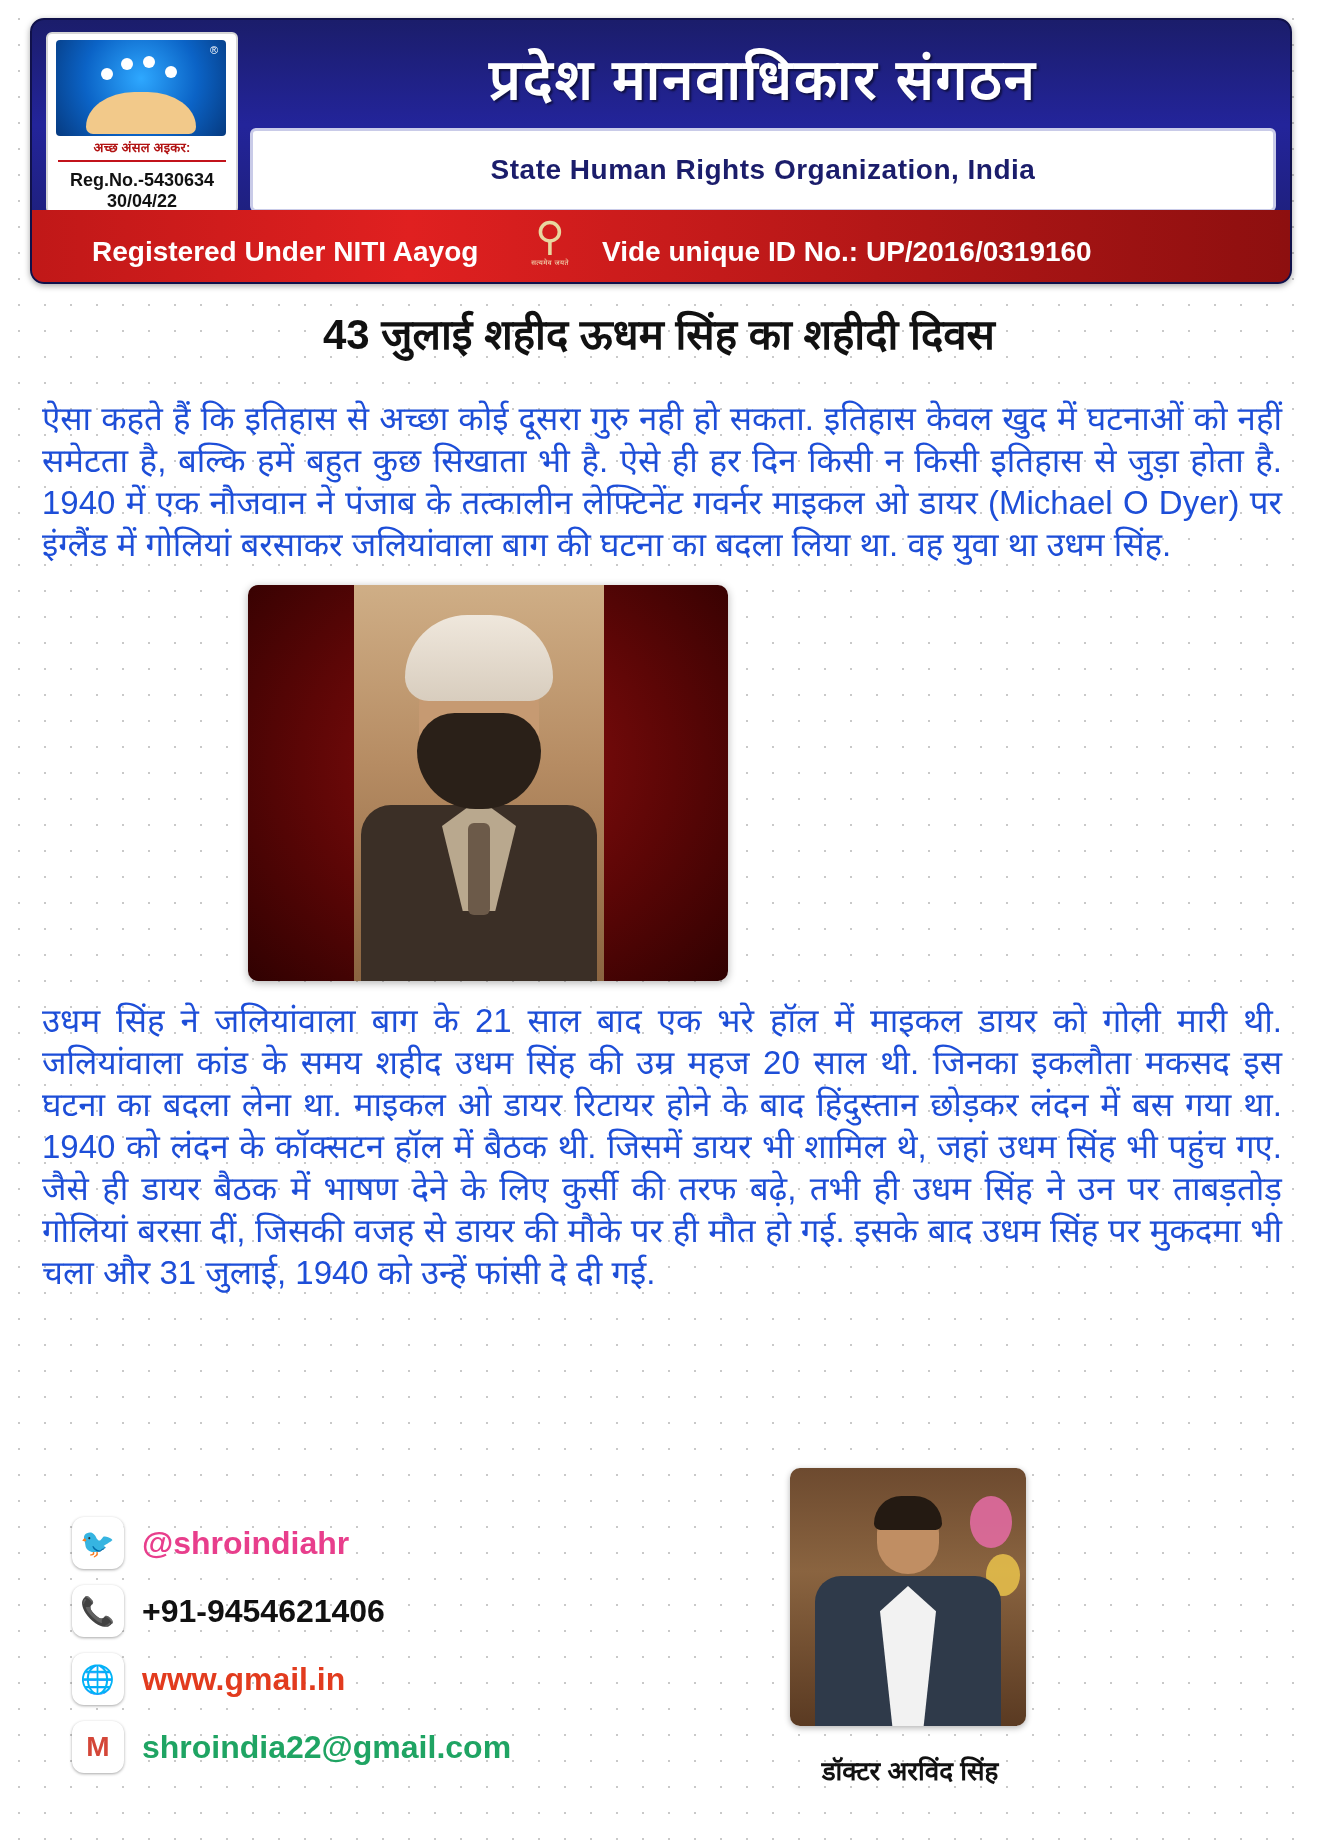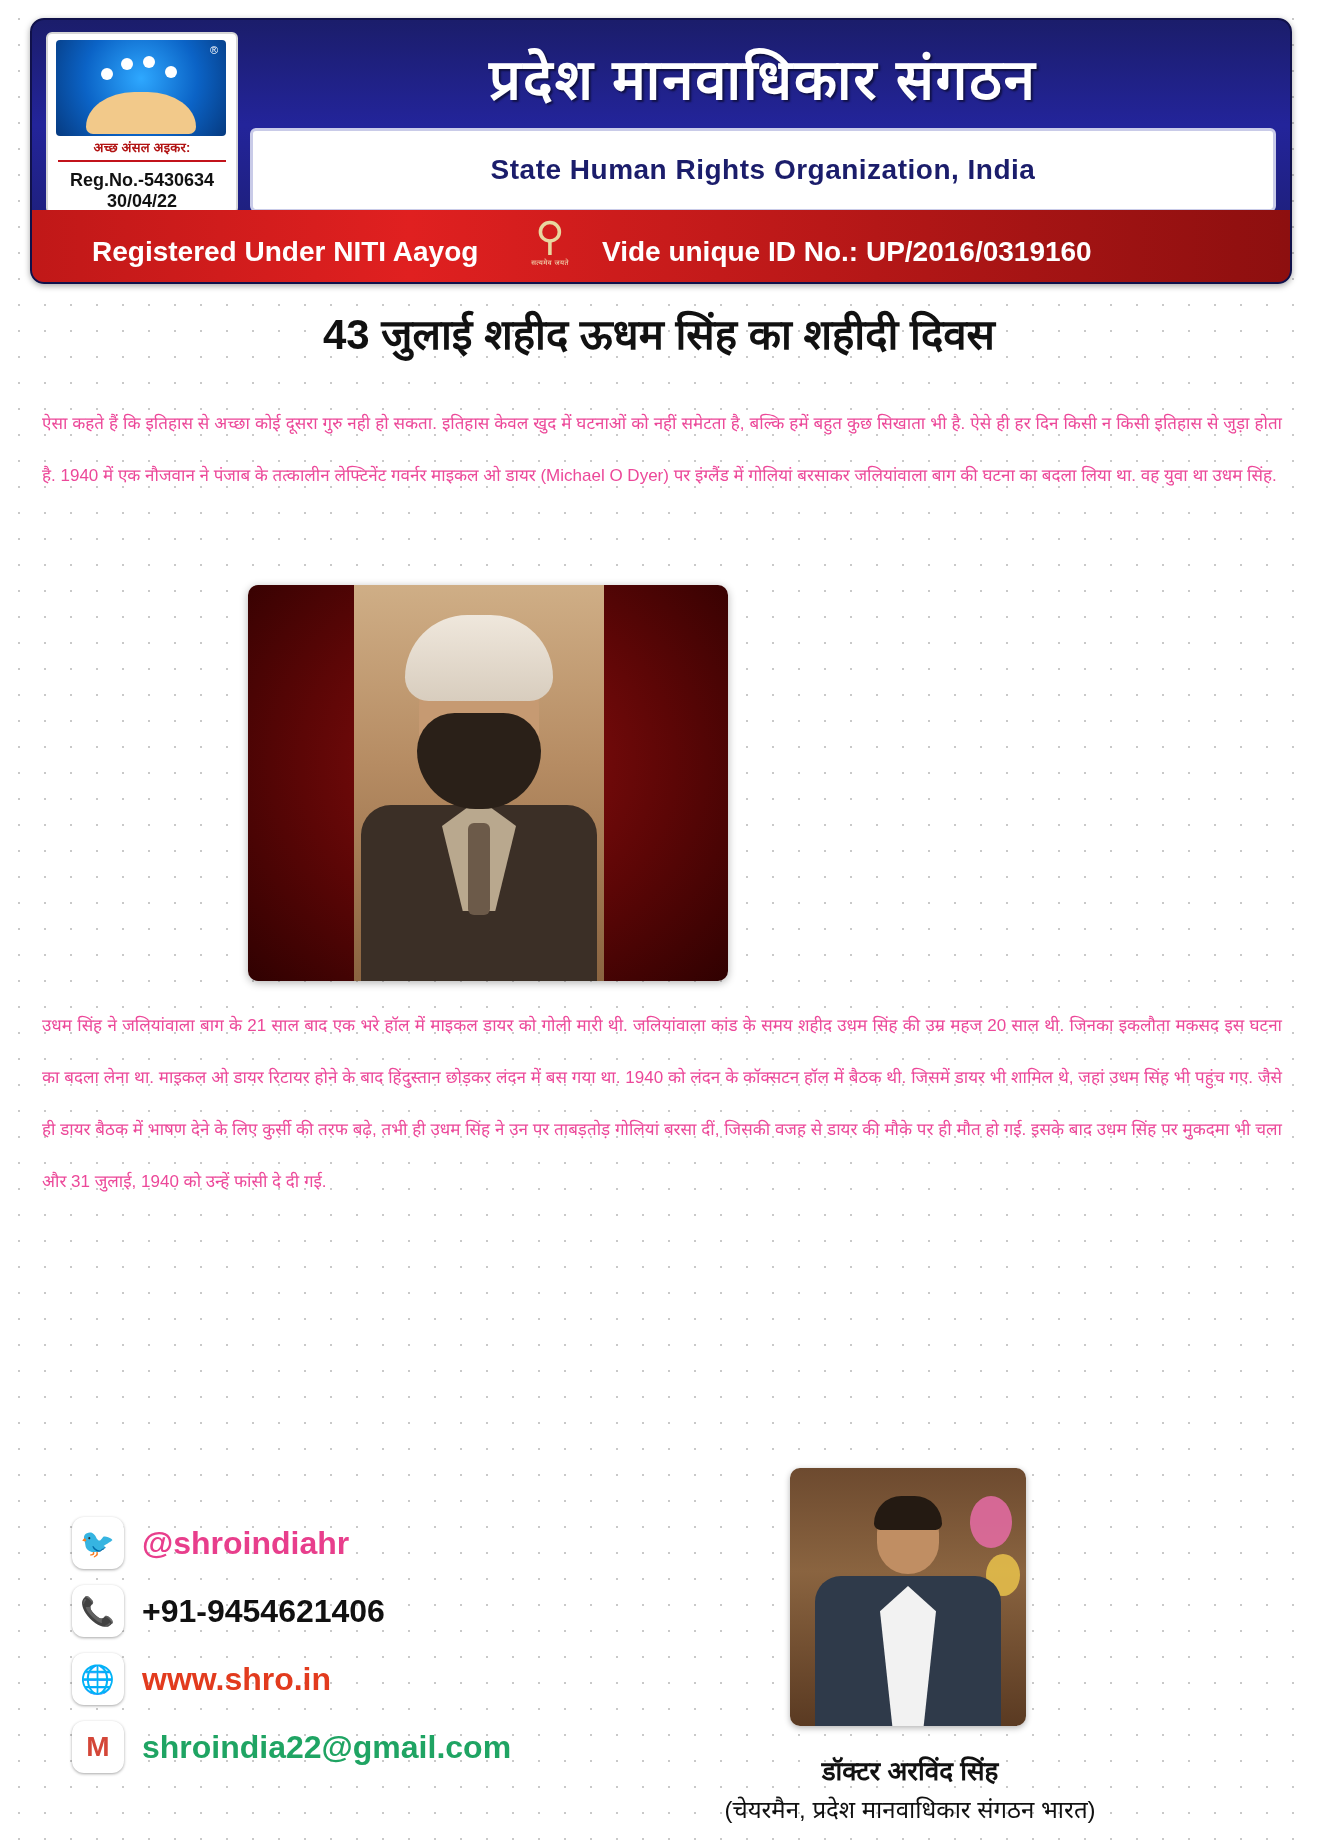--- a/index.html
+++ b/index.html
@@ -197,23 +197,23 @@
     top: 304px;
     text-align: center;
     font-size: 42px;
     font-weight: bold;
     color: #111111;
   }
   .para {
     position: absolute;
     left: 42px;
     right: 36px;
-    font-size: 17px;
-    line-height: 52px;
-    color: #ec4899;
+    font-size: 33px;
+    line-height: 42px;
+    color: #1d4ed8;
     text-align: justify;
   }
   .para1 { top: 398px; }
   .para2 { top: 1000px; }
 
   
   .portrait {
     position: absolute;
     left: 248px;
     top: 585px;
@@ -458,35 +458,34 @@
     <div class="contact-text t-twitter">@shroindiahr</div>
   </div>
 
   <div class="contact-row">
     <div class="ic ic-phone">📞</div>
     <div class="contact-text t-phone">+91-9454621406</div>
   </div>
 
   <div class="contact-row">
     <div class="ic ic-web">🌐</div>
-    <div class="contact-text t-web">www.shro.in</div>
+    <div class="contact-text t-web">www.gmail.in</div>
   </div>
 
   <div class="contact-row">
     <div class="ic ic-mail">M</div>
     <div class="contact-text t-mail">shroindia22@gmail.com</div>
   </div>
 
 </div>
 
 <div class="chair-photo">
   <div class="balloon"></div>
   <div class="balloon2"></div>
   <div class="suit"></div>
   <div class="shirt"></div>
   <div class="head"></div>
   <div class="hair"></div>
 </div>
 
 <div class="chair-caption">
   <div class="chair-name">डॉक्टर अरविंद सिंह</div>
-  <div class="chair-role">(चेयरमैन, प्रदेश मानवाधिकार संगठन भारत)</div>
 </div>
 
 </body></html>

